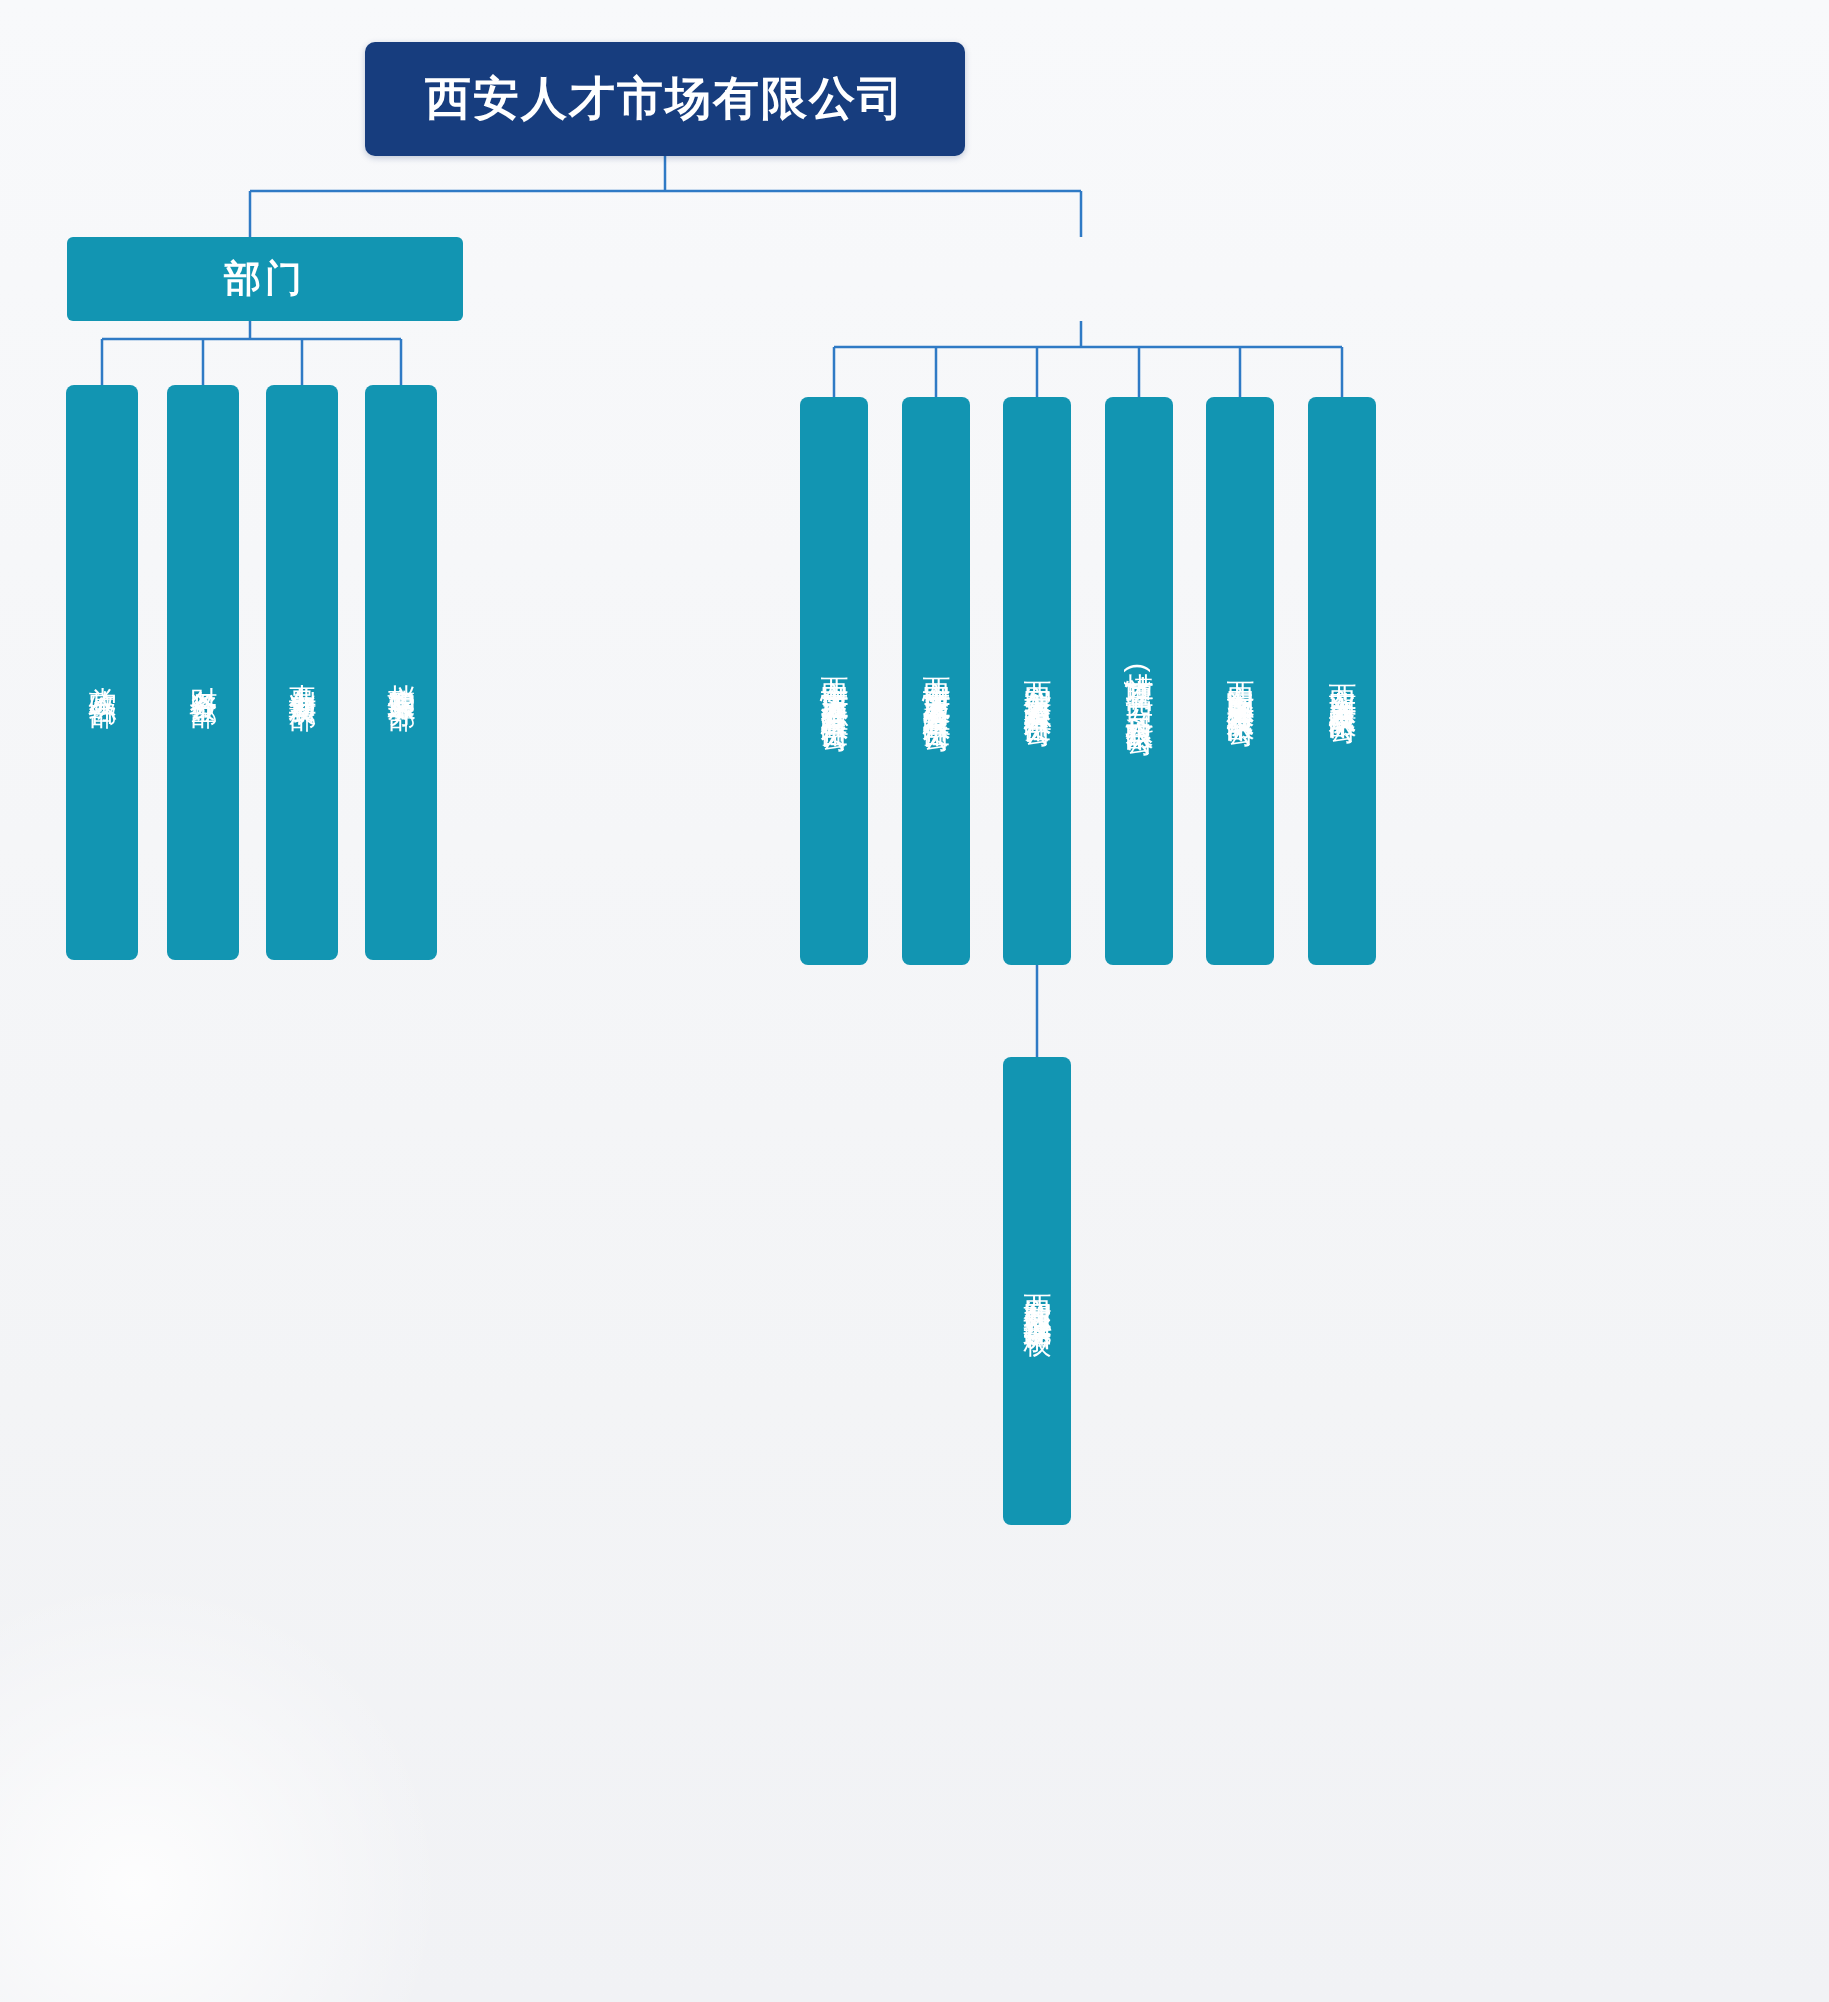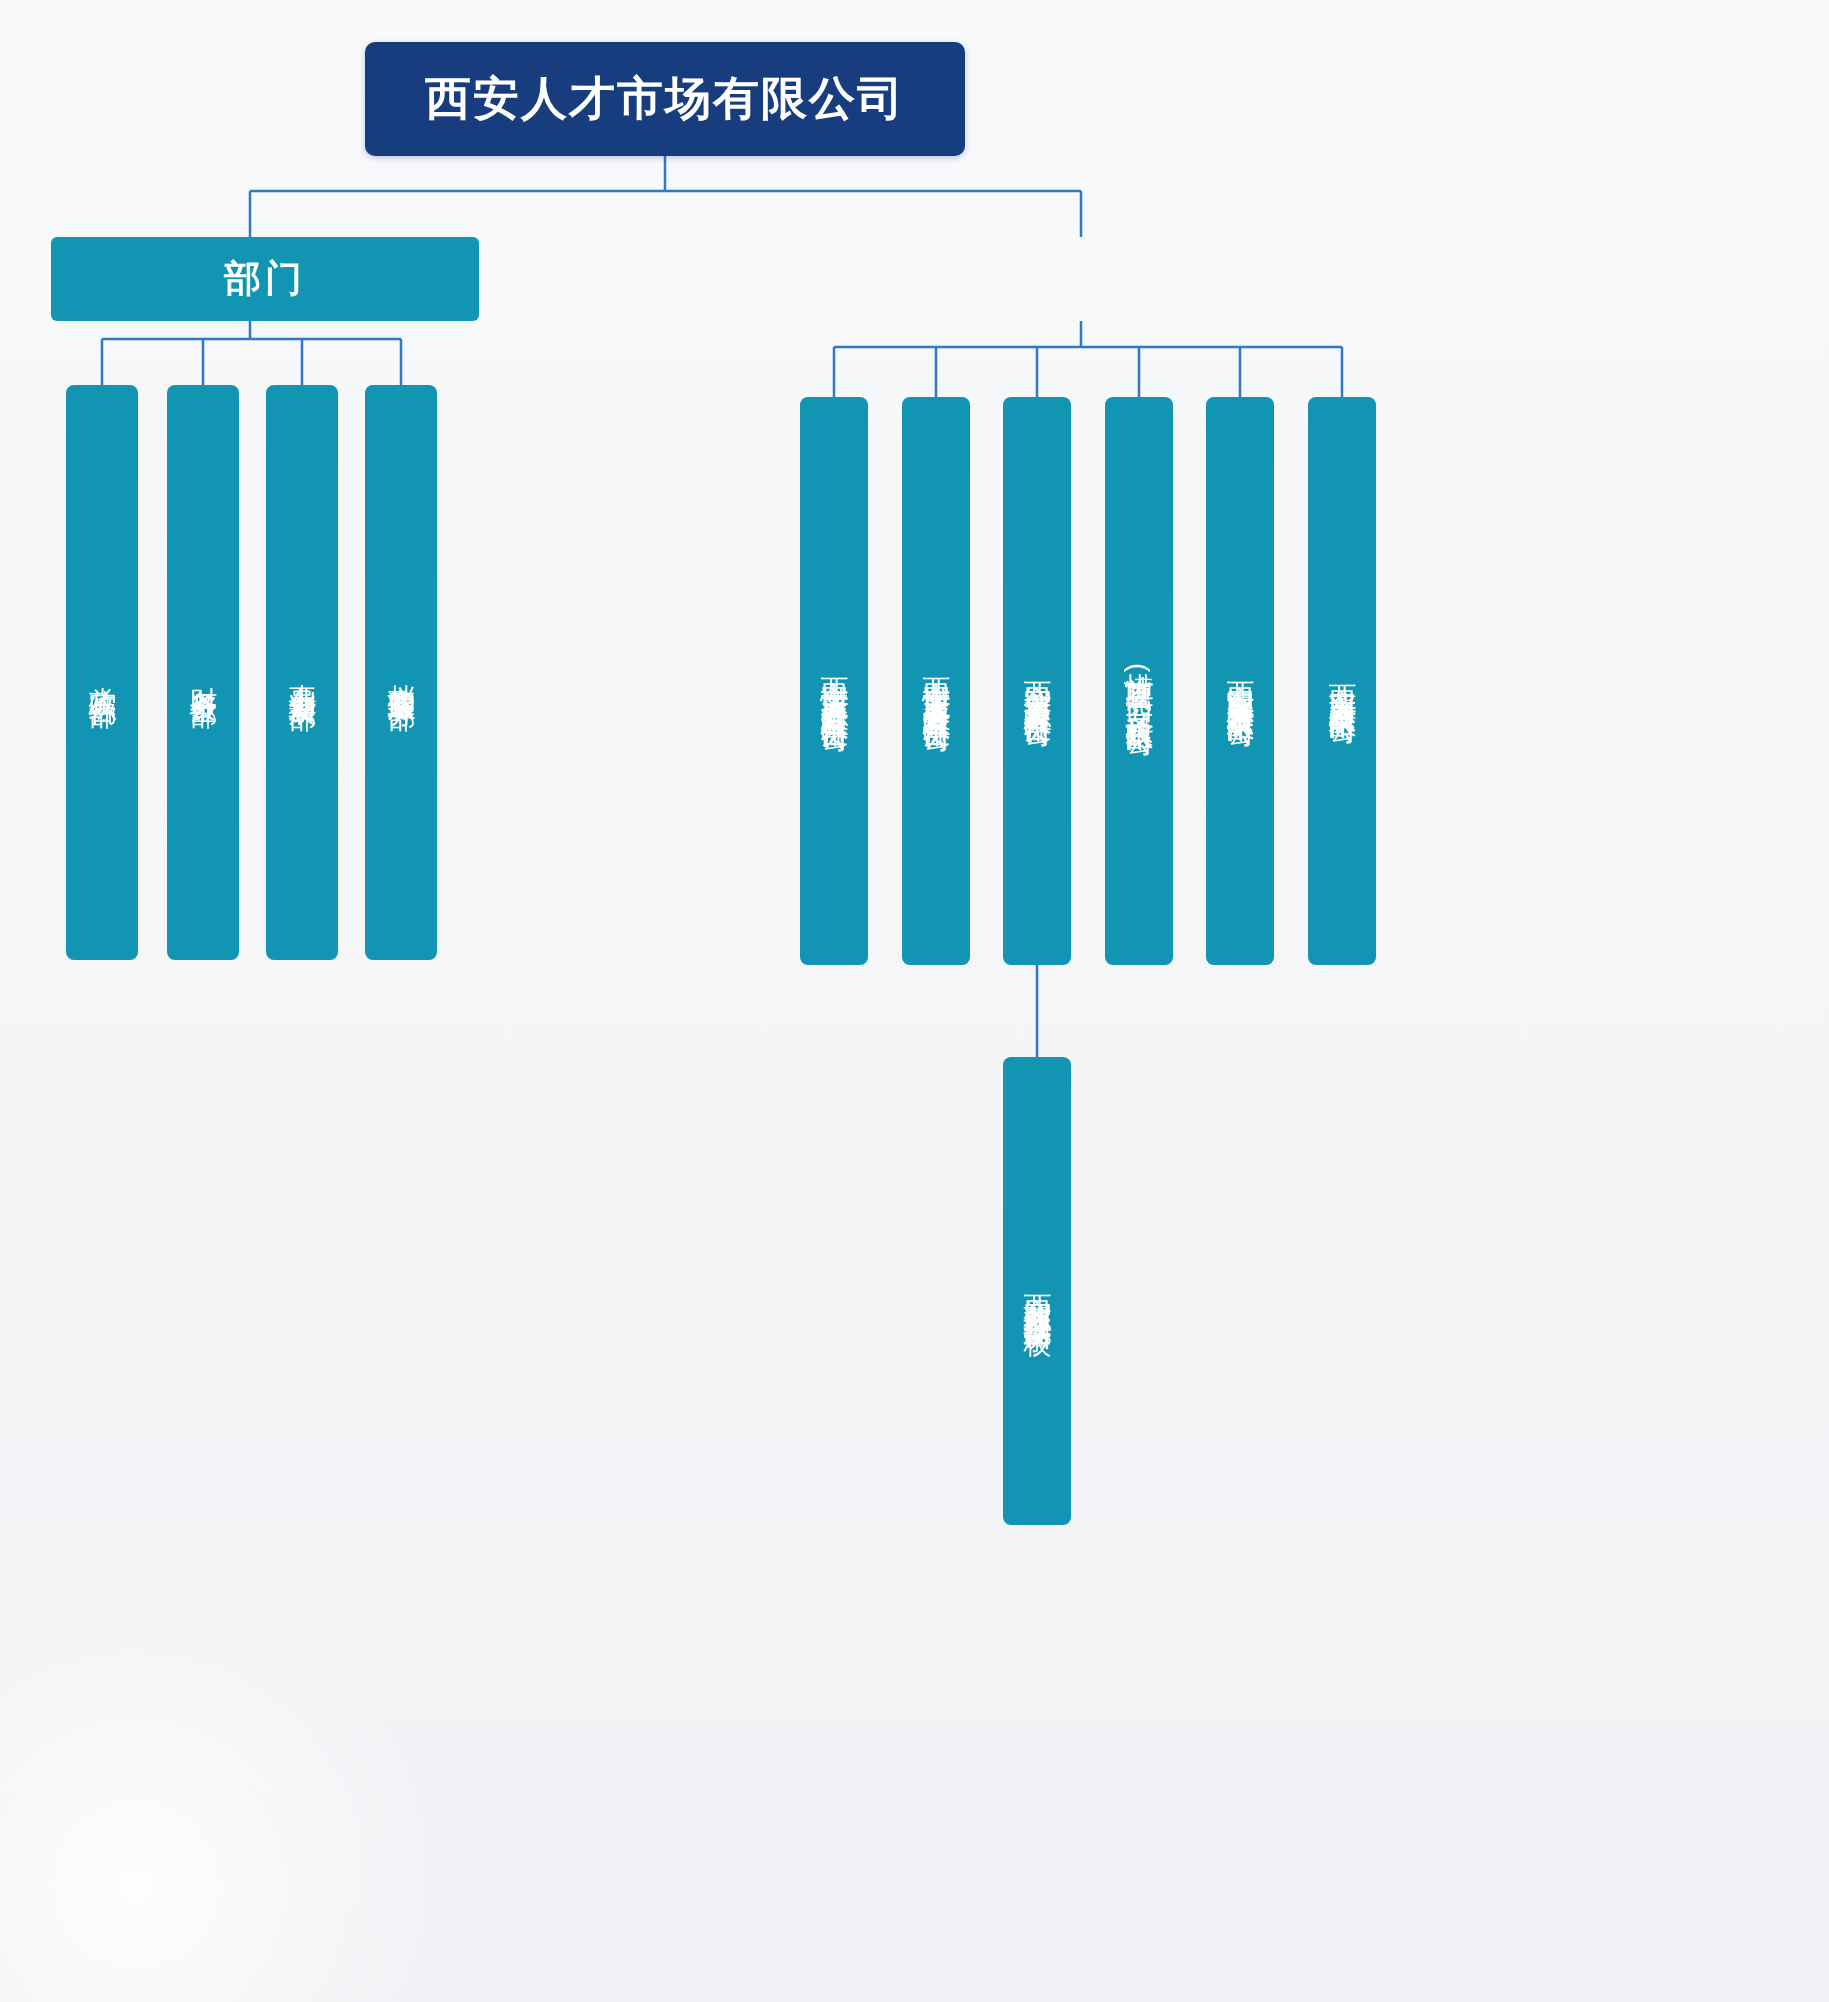--- a/index.html
+++ b/index.html
@@ -43,21 +43,21 @@
     background:var(--root-bg,#173d7e);
     border-radius:10px;
     font-size:46px;font-weight:bold;letter-spacing:2px;
     box-shadow:0 2px 6px rgba(20,50,110,0.25);
   }
   .group-node{
     background:var(--node-bg,#1295b2);
     border-radius:6px;
     font-size:37px;font-weight:600;letter-spacing:4px;
   }
-  .group-dept{left:51px;top:237px;width:428px;height:84px;font-family:Liberation Mono, monospace;}
+  .group-dept{left:67px;top:237px;width:396px;height:84px;font-family:Liberation Mono, monospace;}
   .group-subs{left:890px;top:237px;width:382px;height:84px;}
   .vnode{
     background:var(--node-bg,#1295b2);
     border-radius:8px;
   }
   .vnode span{
     writing-mode:vertical-rl;
     text-orientation:mixed;
     font-size:28px;
     letter-spacing:3px;

